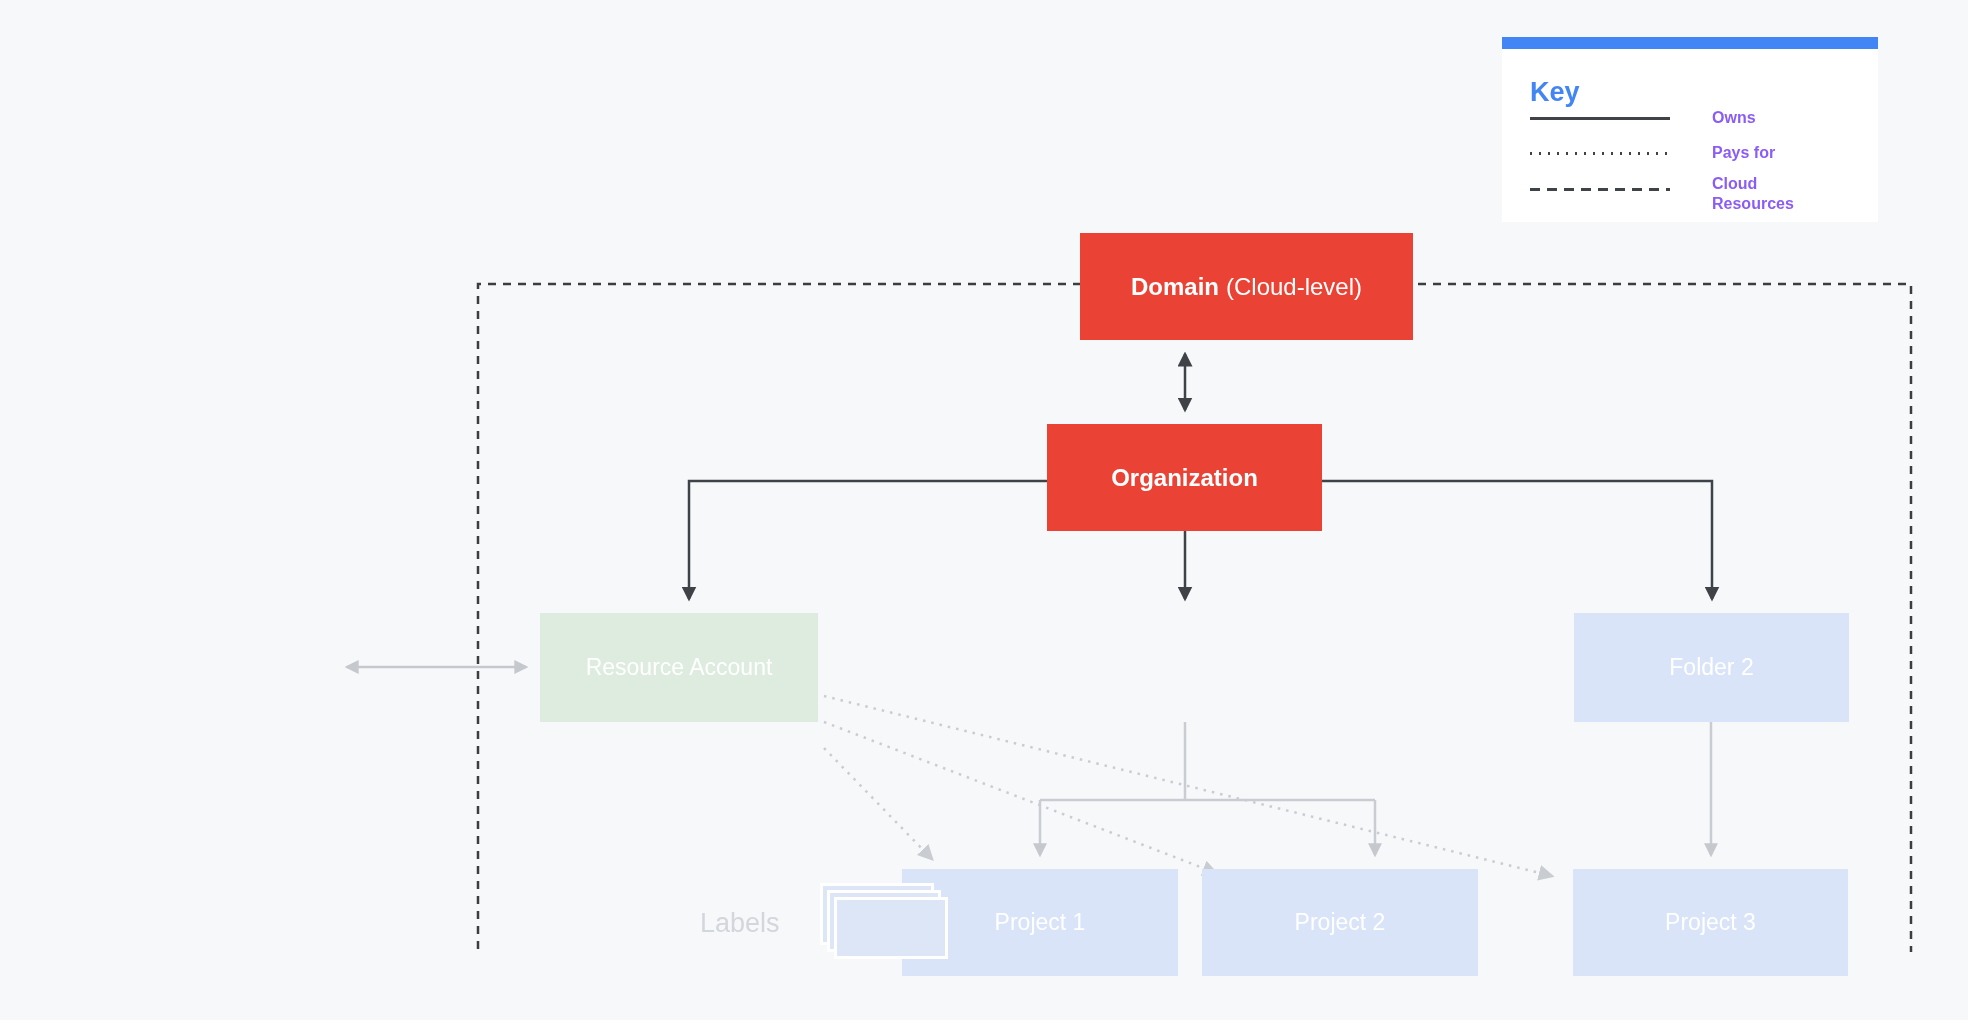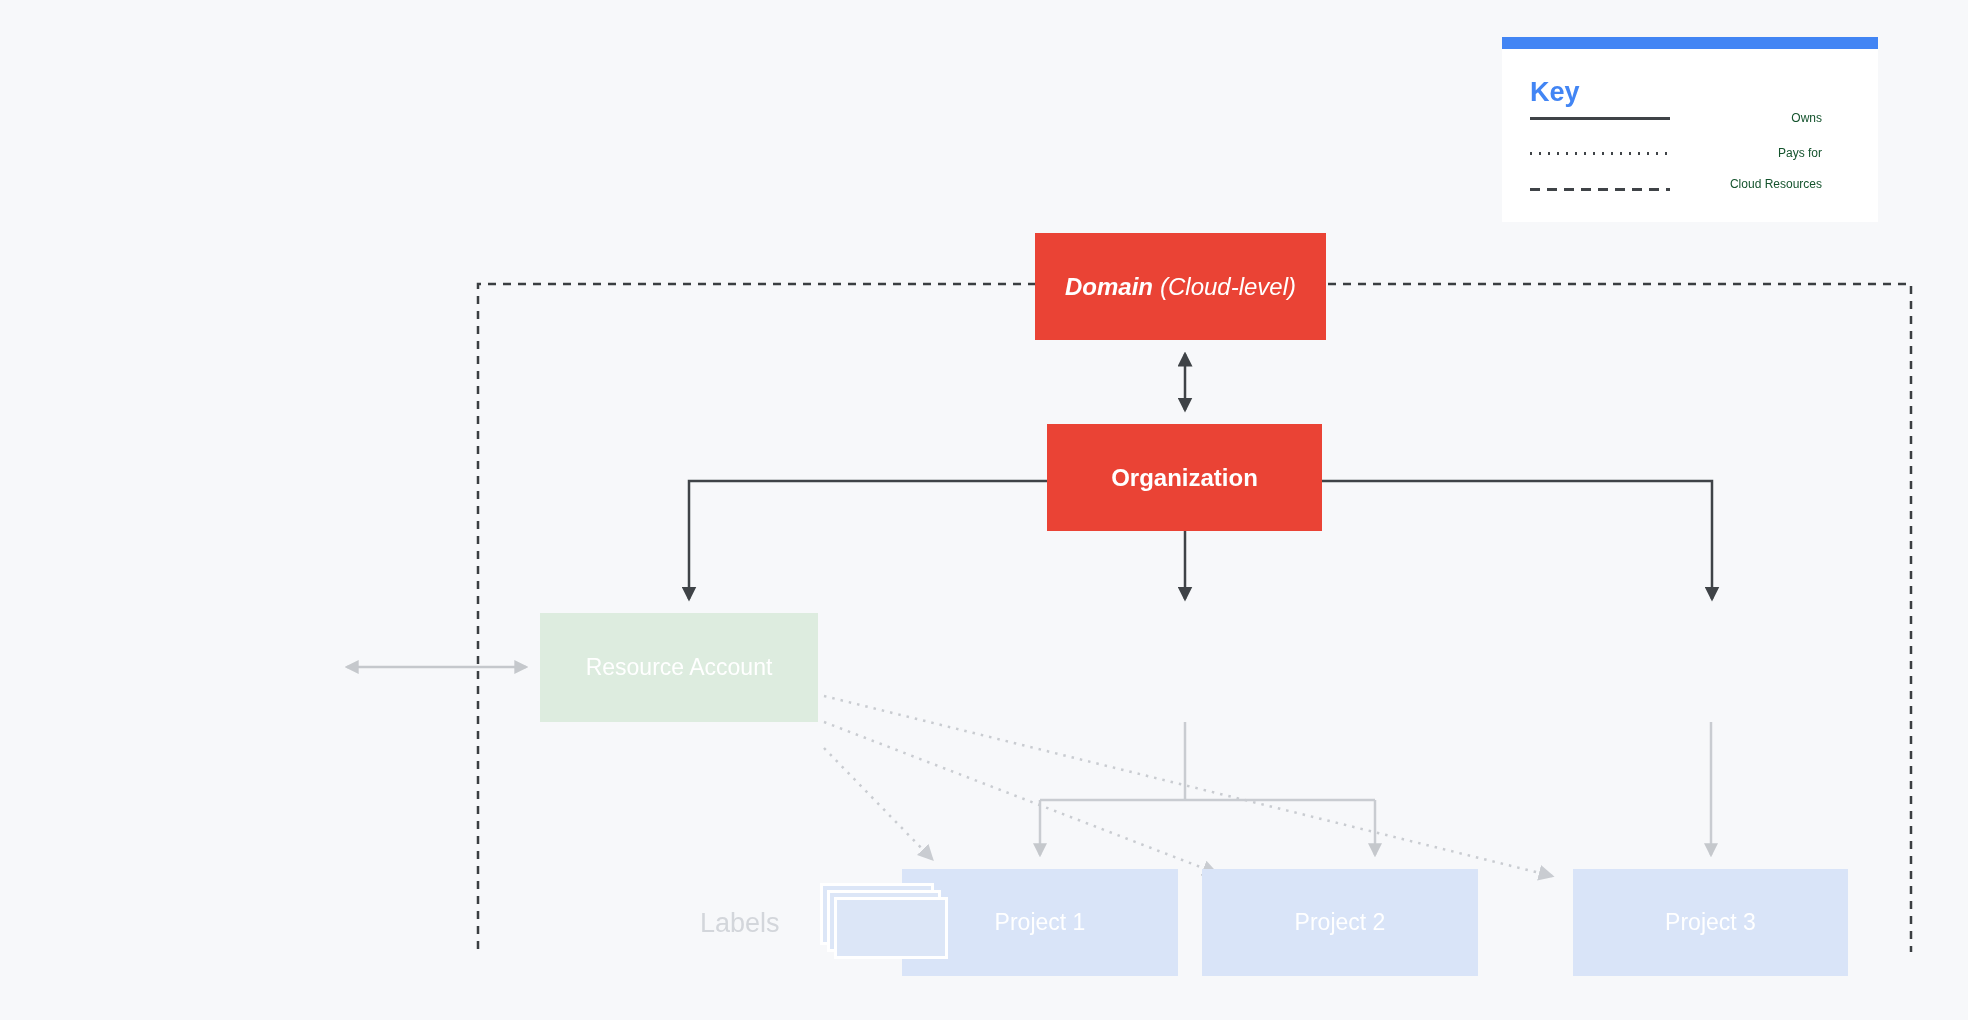--- a/index.html
+++ b/index.html
@@ -39,21 +39,21 @@
     font-size: 23px;
     text-align: center;
   }
   .node.red    { background: #ea4335; font-size: 24px; }
   .node.blue   { background: #d9e4f8; }
   .node.green  { background: #ddecdf; }
   .node.cream  { background: #faf0d8; }
   .node .bold  { font-weight: bold; }
   .node .rest  { font-weight: 400; margin-left: 7px; }
 
-  .domain-box        { left: 1035px; top: 233px; width: 291px; height: 107px; font-style: italic; }
+  .domain-box        { left: 1080px; top: 233px; width: 333px; height: 107px; }
   .organization-box  { left: 1047px; top: 424px; width: 275px; height: 107px; font-weight: bold; }
   .payments-box      { left:   57px; top: 613px; width: 276px; height: 109px; }
   .billing-box       { left:  540px; top: 613px; width: 278px; height: 109px; }
   .folder1-box       { left: 1048px; top: 613px; width: 274px; height: 109px; }
   .folder2-box       { left: 1574px; top: 613px; width: 275px; height: 109px; }
   .project1-box      { left:  902px; top: 869px; width: 276px; height: 107px; }
   .project2-box      { left: 1202px; top: 869px; width: 276px; height: 107px; }
   .project3-box      { left: 1573px; top: 869px; width: 275px; height: 107px; }
 
   
@@ -76,21 +76,20 @@
   .label-card.c2 { left: 827px; top: 890px; }
   .label-card.c3 { left: 834px; top: 897px; }
 
   
   .key-box {
     position: absolute;
     left: 1502px; top: 37px;
     width: 376px; height: 185px;
     background: #ffffff;
     z-index: 4;
-    text-align: right;
   }
   .key-topbar {
     position: absolute;
     left: 0; top: 0;
     width: 100%; height: 12px;
     background: #4285f4;
   }
   .key-heading {
     position: absolute;
     left: 28px; top: 40px;
@@ -99,23 +98,23 @@
     color: #4285f4;
   }
   .key-sample { position: absolute; left: 28px; width: 140px; height: 3px; }
   .key-sample.solid  { top: 80px;  background: #3f4347; }
   .key-sample.dotted { top: 115px; background: repeating-linear-gradient(to right, #3f4347 0 2px, transparent 2px 9px); }
   .key-sample.dashed { top: 151px; background: repeating-linear-gradient(to right, #3f4347 0 10px, transparent 10px 17px); }
   .key-label {
     position: absolute;
     left: 210px;
     width: 110px;
-    font-size: 12px;
-    font-weight: normal;
-    color: #14532d;
+    font-size: 16px;
+    font-weight: bold;
+    color: #8b5cf6;
     line-height: 20px;
   }
   .key-label.l1 { top: 71px; }
   .key-label.l2 { top: 106px; }
   .key-label.l3 { top: 137px; }
 </style>
 </head>
 <body>
 
 <div id="stage">
@@ -165,20 +164,23 @@
   <div class="node red organization-box">
     <span>Organization</span>
   </div>
 
 
   <div class="node green billing-box">
     <span>Resource Account</span>
   </div>
 
 
+  <div class="node blue folder2-box">
+    <span>Folder 2</span>
+  </div>
 
   <div class="node blue project1-box">
     <span>Project 1</span>
   </div>
 
   <div class="node blue project2-box">
     <span>Project 2</span>
   </div>
 
   <div class="node blue project3-box">

